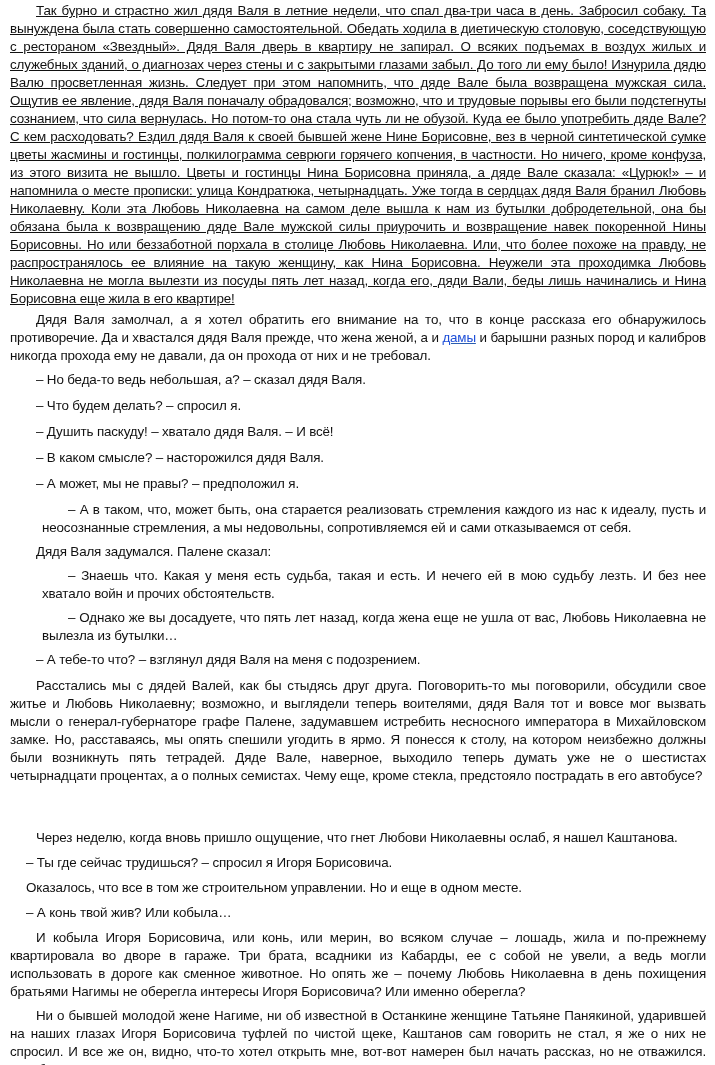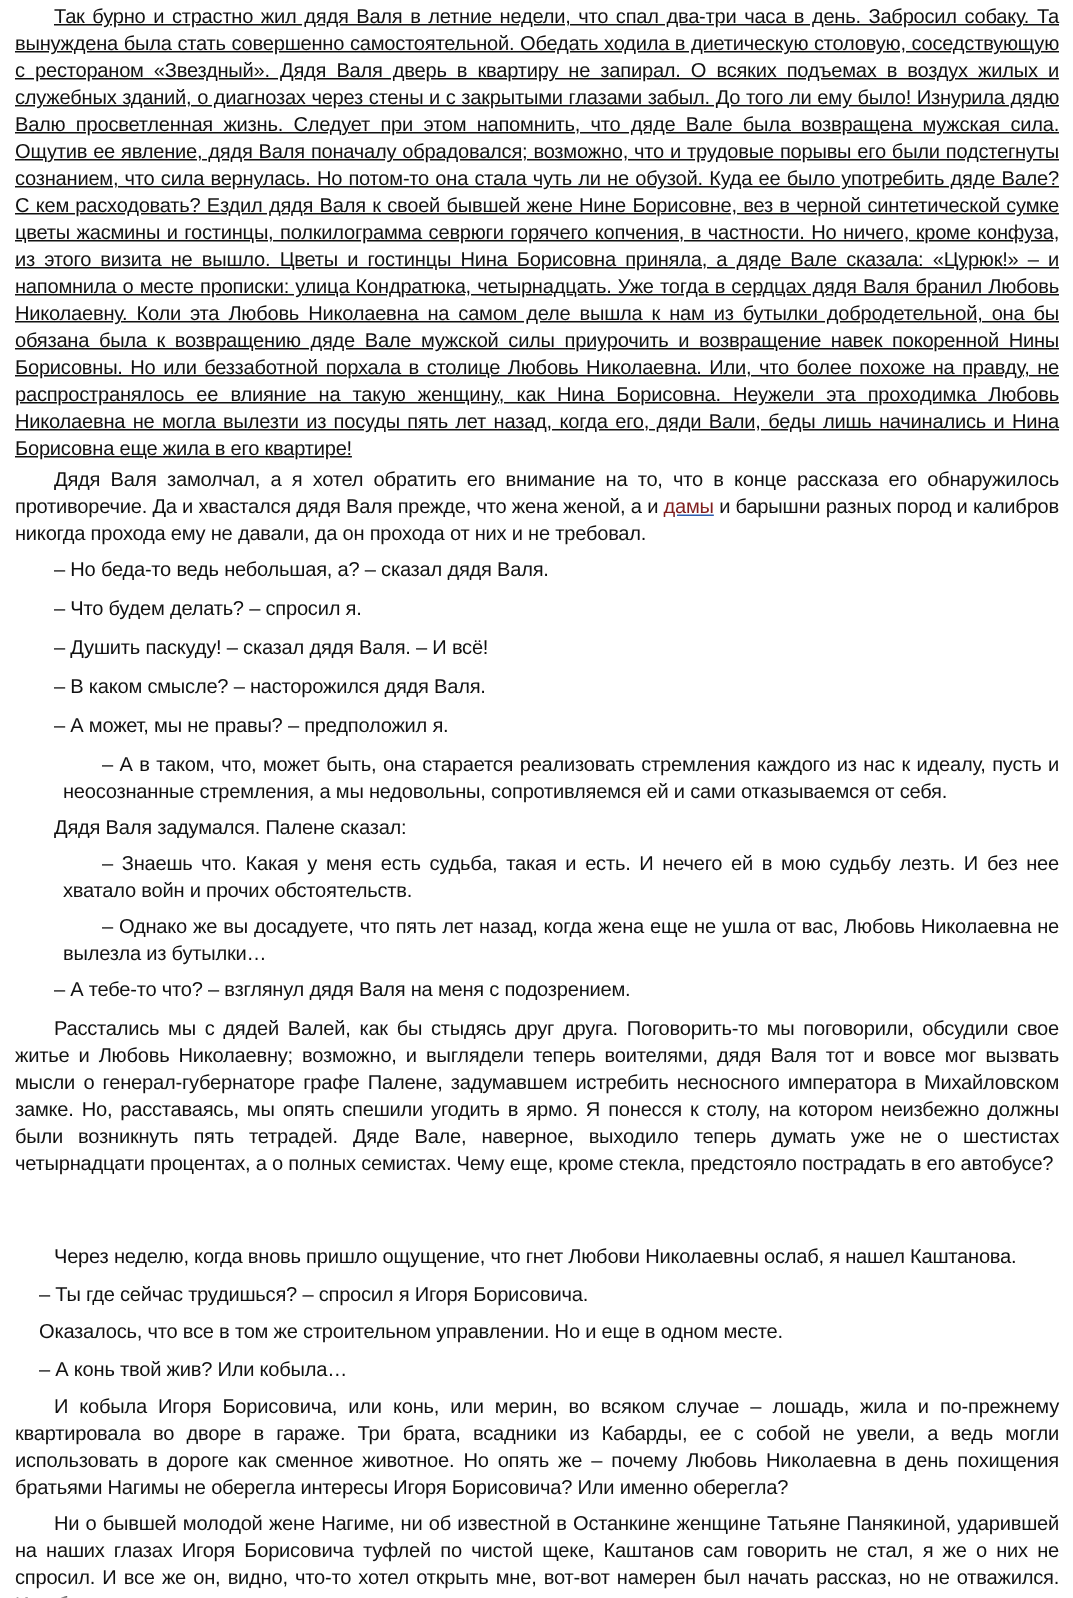--- a/index.html
+++ b/index.html
@@ -22,31 +22,31 @@
     text-align: justify;
     letter-spacing: -0.15px;
   }
   p.indent { text-indent: 26px; }
   p.dialog { text-indent: 26px; margin-left: 32px; }
   p.dialog-short { text-indent: 26px; margin-bottom: 8px; }
   p.dlg-left { text-indent: 16px; margin-bottom: 7px; }
   p.noindent { text-indent: 16px; margin-bottom: 7px; }
   p.indent-small { text-indent: 26px; margin-bottom: 7px; margin-top: 44px; }
   .p1 { margin-bottom: 3px; text-decoration: underline; }
-  a.link { color: #7f1d1d; text-decoration: underline; text-decoration-color: #2a5db0; }
+  a.link { color: #1d4ed8; text-decoration: underline; text-decoration-color: #2a5db0; }
 </style>
 </head>
 <body>
 
 <div class="page">
   <p class="indent p1">Так бурно и страстно жил дядя Валя в летние недели, что спал два-три часа в день. Забросил собаку. Та вынуждена была стать совершенно самостоятельной. Обедать ходила в диетическую столовую, соседствующую с рестораном «Звездный». Дядя Валя дверь в квартиру не запирал. О всяких подъемах в воздух жилых и служебных зданий, о диагнозах через стены и с закрытыми глазами забыл. До того ли ему было! Изнурила дядю Валю просветленная жизнь. Следует при этом напомнить, что дяде Вале была возвращена мужская сила. Ощутив ее явление, дядя Валя поначалу обрадовался; возможно, что и трудовые порывы его были подстегнуты сознанием, что сила вернулась. Но потом-то она стала чуть ли не обузой. Куда ее было употребить дяде Вале? С кем расходовать? Ездил дядя Валя к своей бывшей жене Нине Борисовне, вез в черной синтетической сумке цветы жасмины и гостинцы, полкилограмма севрюги горячего копчения, в частности. Но ничего, кроме конфуза, из этого визита не вышло. Цветы и гостинцы Нина Борисовна приняла, а дяде Вале сказала: «Цурюк!» – и напомнила о месте прописки: улица Кондратюка, четырнадцать. Уже тогда в сердцах дядя Валя бранил Любовь Николаевну. Коли эта Любовь Николаевна на самом деле вышла к нам из бутылки добродетельной, она бы обязана была к возвращению дяде Вале мужской силы приурочить и возвращение навек покоренной Нины Борисовны. Но или беззаботной порхала в столице Любовь Николаевна. Или, что более похоже на правду, не распространялось ее влияние на такую женщину, как Нина Борисовна. Неужели эта проходимка Любовь Николаевна не могла вылезти из посуды пять лет назад, когда его, дяди Вали, беды лишь начинались и Нина Борисовна еще жила в его квартире!</p>
   <p class="indent"><span>Дядя Валя замолчал, а я хотел обратить его внимание на то, что в конце рассказа его обнаружилось противоречие. Да и хвастался дядя Валя прежде, что жена женой, а и </span><a class="link">дамы</a><span> и барышни разных пород и калибров никогда прохода ему не давали, да он прохода от них и не требовал.</span></p>
   <p class="dialog-short">–  Но беда-то ведь небольшая, а? – сказал дядя Валя.</p>
   <p class="dialog-short">–  Что будем делать? – спросил я.</p>
-  <p class="dialog-short">–  Душить паскуду! – сказал дядя Валя. – И всё!</p>
+  <p class="dialog-short">–  Душить паскуду! – хватало дядя Валя. – И всё!</p>
   <p class="dialog-short">–  В каком смысле? – насторожился дядя Валя.</p>
   <p class="dialog-short">–  А может, мы не правы? – предположил я.</p>
   <p class="dialog">–  А в таком, что, может быть, она старается реализовать стремления каждого из нас к идеалу, пусть и неосознанные стремления, а мы недовольны, сопротивляемся ей и сами отказываемся от себя.</p>
   <p class="indent">Дядя Валя задумался. Палене сказал:</p>
   <p class="dialog">–  Знаешь что. Какая у меня есть судьба, такая и есть. И нечего ей в мою судьбу лезть. И без нее хватало войн и прочих обстоятельств.</p>
   <p class="dialog">–  Однако же вы досадуете, что пять лет назад, когда жена еще не ушла от вас, Любовь Николаевна не вылезла из бутылки…</p>
   <p class="dialog-short">–  А тебе-то что? – взглянул дядя Валя на меня с подозрением.</p>
   <p class="indent">Расстались мы с дядей Валей, как бы стыдясь друг друга. Поговорить-то мы поговорили, обсудили свое житье и Любовь Николаевну; возможно, и выглядели теперь воителями, дядя Валя тот и вовсе мог вызвать мысли о генерал-губернаторе графе Палене, задумавшем истребить несносного императора в Михайловском замке. Но, расставаясь, мы опять спешили угодить в ярмо. Я понесся к столу, на котором неизбежно должны были возникнуть пять тетрадей. Дяде Вале, наверное, выходило теперь думать уже не о шестистах четырнадцати процентах, а о полных семистах. Чему еще, кроме стекла, предстояло пострадать в его автобусе?</p>
   <p class="indent-small">Через неделю, когда вновь пришло ощущение, что гнет Любови Николаевны ослаб, я нашел Каштанова.</p>
   <p class="dlg-left">–  Ты где сейчас трудишься? – спросил я Игоря Борисовича.</p>

